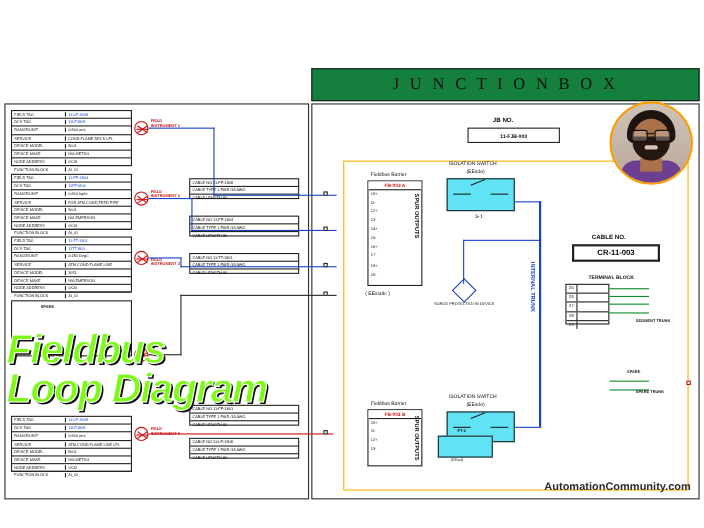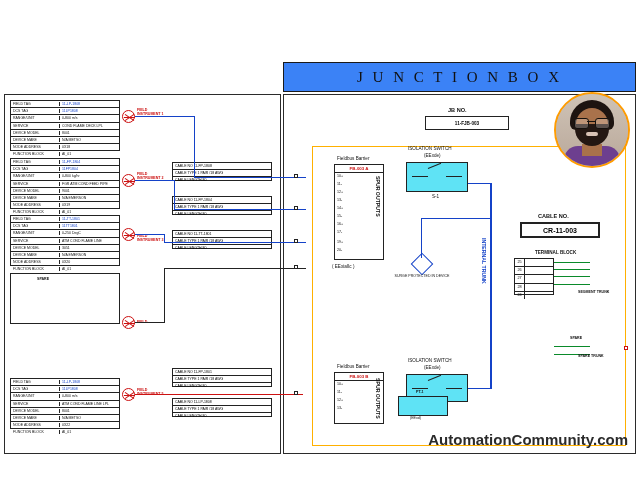--- a/index.html
+++ b/index.html
@@ -8,21 +8,21 @@
   .band{position:absolute;left:0;width:640px;background:#ffffff;}
   #topband{top:0;height:58px;}
   #botband{top:458px;height:22px;}
   #canvas{position:absolute;left:0;top:58px;width:640px;height:400px;background:#ffffff;overflow:hidden;}
 
   
   .hdr{position:absolute;height:30px;box-sizing:border-box;border:1px solid #1a1a1a;
        display:flex;align-items:center;justify-content:center;
        font-family:"Liberation Serif",serif;letter-spacing:3px;font-size:15px;color:#111;}
   #hdr-field{left:4px;top:4px;width:277px;background:#00c4ea;}
-  #hdr-jb{left:283px;top:4px;width:353px;background:#3b82f6;}
+  #hdr-jb{left:283px;top:4px;width:353px;background:#15803d;}
 
   
   .frame{position:absolute;box-sizing:border-box;border:1px solid #2b2b2b;background:#fff;}
   #field-frame{left:4px;top:36px;width:277px;height:360px;}
   #jb-frame{left:283px;top:36px;width:353px;height:360px;}
 
   
   .t{position:absolute;font-family:"Liberation Sans",sans-serif;color:#111;white-space:nowrap;}
   .tiny{font-size:3.6px;line-height:4.4px;}
   .xs{font-size:4.6px;}
@@ -93,21 +93,21 @@
   #avatar .face{position:absolute;left:20px;top:14px;width:32px;height:34px;background:#a9724b;border-radius:16px 16px 14px 14px;}
   #avatar .beard{position:absolute;left:19px;top:30px;width:34px;height:22px;background:#241712;border-radius:0 0 17px 17px;}
   #avatar .mouth{position:absolute;left:30px;top:38px;width:12px;height:4px;background:#d8c2b5;border-radius:3px;}
   #avatar .glass{position:absolute;top:24px;width:13px;height:9px;border:1.4px solid #14100d;border-radius:3px;background:rgba(255,255,255,.25);}
   #avatar .gl{left:18px;} #avatar .gr{left:39px;}
   #avatar .bridge{position:absolute;left:31px;top:27px;width:8px;height:1.4px;background:#14100d;}
   #avatar .body{position:absolute;left:8px;top:52px;width:56px;height:24px;background:#6d3f8f;border-radius:14px 14px 0 0;}
   #avatar .collar{position:absolute;left:26px;top:50px;width:20px;height:12px;background:#a9724b;}
 
   
-  #wm{position:absolute;right:12px;bottom:10px;font-size:15px;color:#2b2b2b;font-weight:bold;z-index:35;text-align:right;}
+  #wm{position:absolute;right:12px;bottom:10px;font-size:10px;color:#2b2b2b;font-weight:bold;z-index:35;text-align:right;}
 
   .vlabel{position:absolute;font-size:5.2px;font-weight:bold;color:#111;
           transform-origin:left top;white-space:nowrap;}
 </style>
 </head>
 <body>
 
 <div id="stage">
 
   <div class="band" id="topband"></div>
@@ -445,20 +445,24 @@
     <div class="wg" style="left:554px;top:226px;width:36px;height:1.2px;"></div>
     <div class="t tiny b" style="left:578px;top:232px;width:46px;white-space:normal;">SEGMENT TRUNK</div>
 
     <div class="wg" style="left:554px;top:288px;width:36px;height:1.2px;"></div>
     <div class="wg" style="left:554px;top:296px;width:36px;height:1.2px;"></div>
     <div class="t tiny b" style="left:570px;top:278px;">SPARE</div>
     <div class="t tiny b" style="left:578px;top:296px;width:46px;white-space:normal;">SPARE TRUNK</div>
 
     <div class="termsq" style="left:624px;top:288px;border-color:#cc1111;"></div>
 
+    <div id="title">
+      <div class="line">Fieldbus</div>
+      <div class="line">Loop Diagram</div>
+    </div>
 
     <div id="avatar">
       <div class="bg"></div>
       <div class="body"></div>
       <div class="collar"></div>
       <div class="hair"></div>
       <div class="face"></div>
       <div class="beard"></div>
       <div class="mouth"></div>
       <div class="glass gl"></div>

